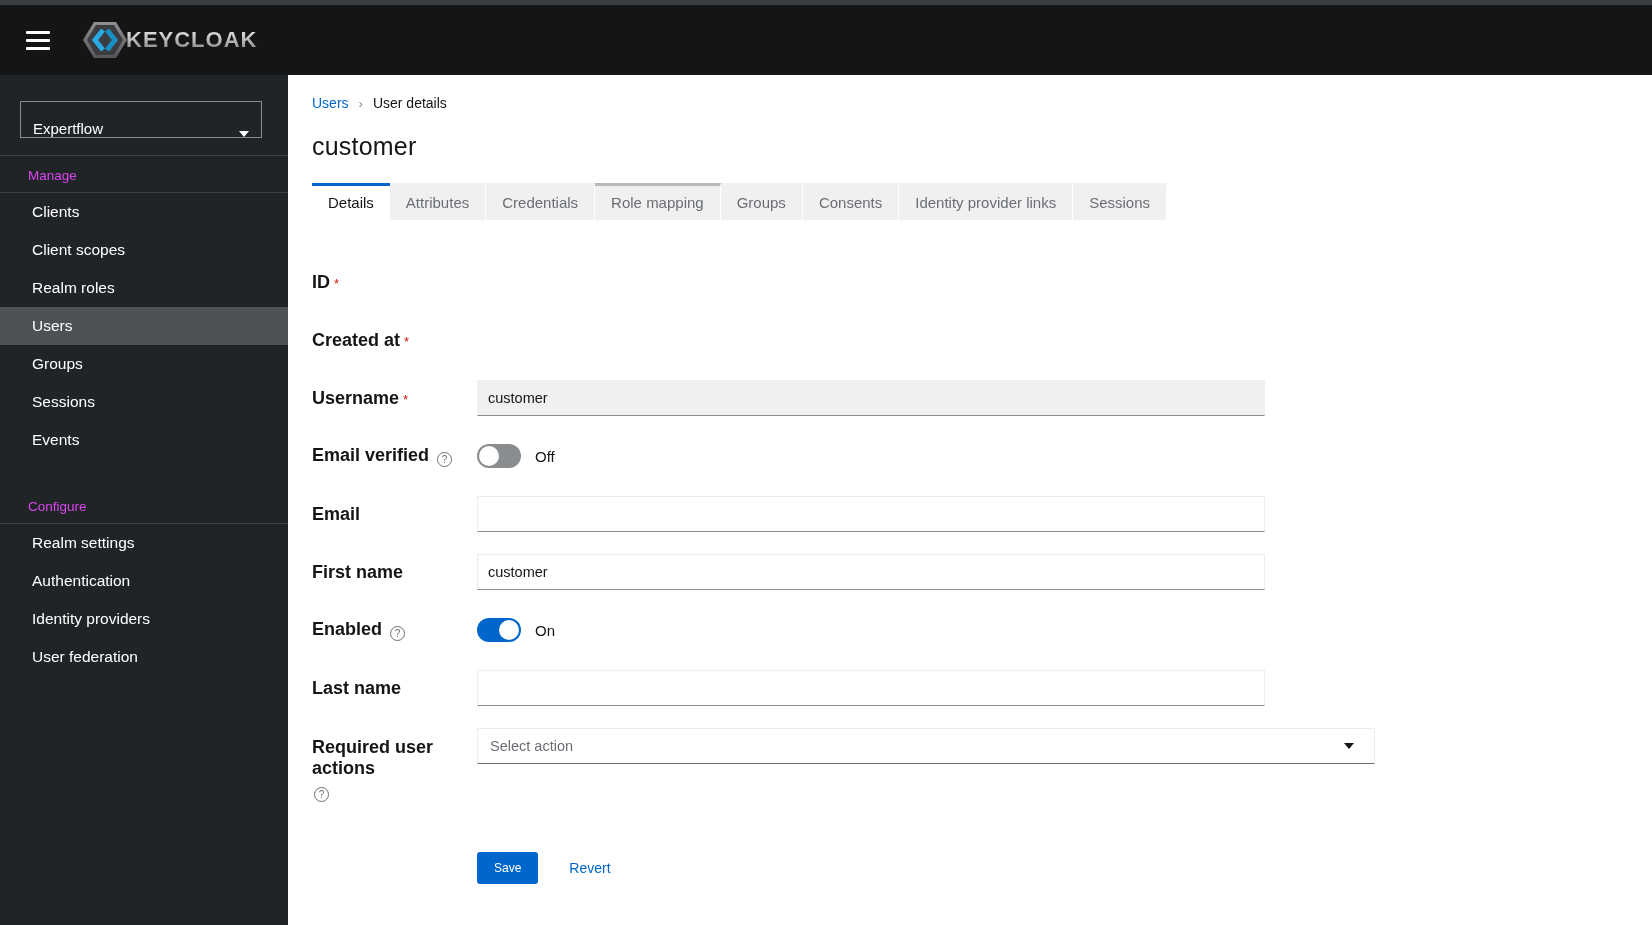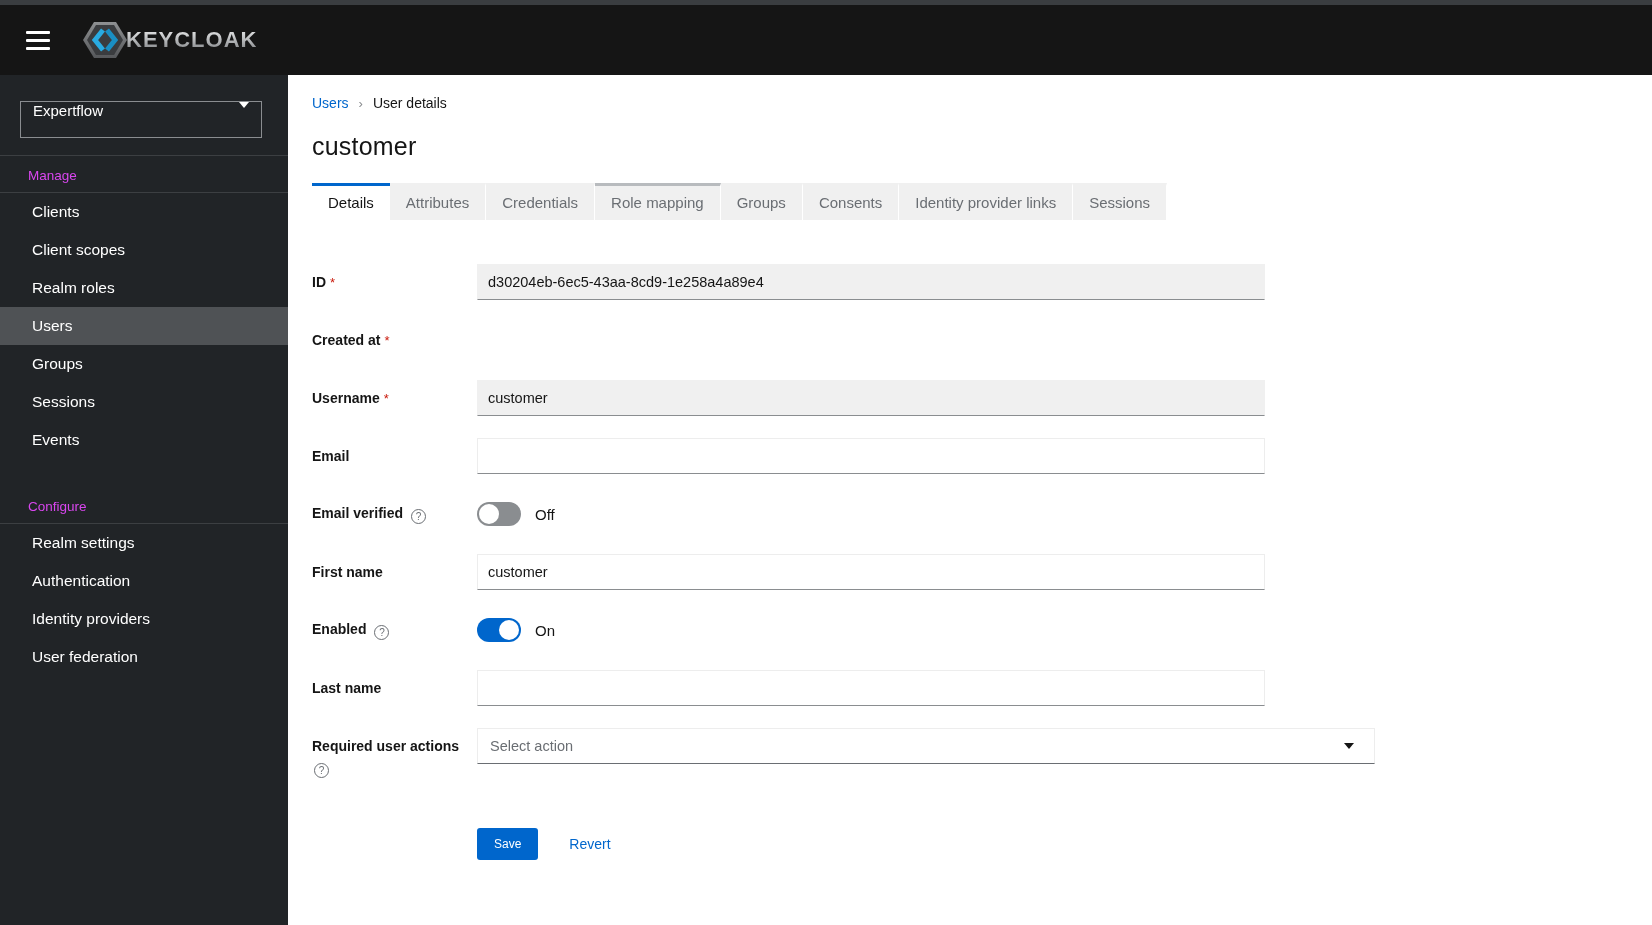--- a/index.html
+++ b/index.html
@@ -38,21 +38,21 @@
   }
 
   
   .app { display: flex; height: 850px; }
 
   
   .sidebar { width: 288px; background: #212427; flex-shrink: 0; }
   .realm-selector {
     margin: 26px 26px 0 20px; height: 37px;
     border: 1px solid #8a8d90; background: transparent;
-    display: flex; align-items: flex-start; justify-content: space-between;
+    display: flex; align-items: flex-end; justify-content: space-between;
     padding: 0 12px; cursor: pointer; width: 242px;
   }
   .realm-selector .realm-name { color: #ffffff; font-size: 15px; }
   .caret-down { width: 0; height: 0; border-left: 5px solid transparent; border-right: 5px solid transparent; border-top: 6px solid #ffffff; }
   .sidebar-divider { border-bottom: 1px solid #3c3f42; margin-top: 17px; }
   .nav-section { margin-top: 2px; }
   .nav-section + .nav-section { margin-top: 30px; }
   .nav-section-title {
     padding: 10px 28px 9px; font-size: 13.5px; color: #d946ef;
     border-bottom: 1px solid #3c3f42;
@@ -82,21 +82,21 @@
     cursor: pointer; white-space: nowrap;
   }
   .tab.active { background: #ffffff; color: #151515; border-top: 3px solid #0066cc; border-right: none; }
   .tab.hover { border-top-color: #b8bbbe; }
 
   
   .form { margin-top: 44px; }
   .form-row { display: flex; align-items: center; margin-bottom: 22px; min-height: 36px; }
   .form-row.align-top { align-items: flex-start; }
   .label-col { width: 165px; flex-shrink: 0; }
-  .label-col label { font-size: 14px; font-weight: 600; color: #151515; }
+  .label-col label { font-size: 18px; font-weight: 600; color: #151515; }
   .label-col .required { color: #c9190b; margin-left: 4px; font-size: 13px; }
   .align-top .label-col { padding-top: 9px; }
   .help-icon {
     display: inline-flex; align-items: center; justify-content: center;
     width: 15px; height: 15px; border: 1px solid #6a6e73; border-radius: 50%;
     color: #6a6e73; font-size: 10px; margin-left: 8px; vertical-align: -2px;
     cursor: pointer; background: transparent;
   }
   .help-icon.block { margin-left: 2px; margin-top: 8px; }
 
@@ -213,57 +213,56 @@
       <div class="tab">Identity provider links</div>
       <div class="tab">Sessions</div>
     </div>
 
     <form class="form">
 
       <div class="form-row">
         <div class="label-col">
           <label>ID</label><span class="required">*</span>
         </div>
-        <input class="text-input readonly" type="text" disabled="" value="d30204eb-6ec5-43aa-8cd9-1e258a4a89e4" style="">
       </div>
 
       <div class="form-row">
         <div class="label-col">
           <label>Created at</label><span class="required">*</span>
         </div>
       </div>
 
       <div class="form-row">
         <div class="label-col">
           <label>Username</label><span class="required">*</span>
         </div>
         <input class="text-input readonly" type="text" disabled="" value="customer" style="">
-      </div>
-
-      <div class="form-row">
-        <div class="label-col">
-          <label>Email</label>
-        </div>
-        <input class="text-input editable" type="text" value="" style="">
       </div>
 
       <div class="form-row">
         <div class="label-col">
           <label>Email verified</label><span class="help-icon">?</span>
         </div>
         <div class="switch-wrap">
           <div class="switch off">
               <div class="knob"></div>
             </div>
           <span class="switch-label">Off</span>
         </div>
       </div>
 
       <div class="form-row">
         <div class="label-col">
+          <label>Email</label>
+        </div>
+        <input class="text-input editable" type="text" value="" style="">
+      </div>
+
+      <div class="form-row">
+        <div class="label-col">
           <label>First name</label>
         </div>
         <input class="text-input editable" type="text" value="customer" style="">
       </div>
 
       <div class="form-row">
         <div class="label-col">
           <label>Enabled</label><span class="help-icon">?</span>
         </div>
         <div class="switch-wrap">

